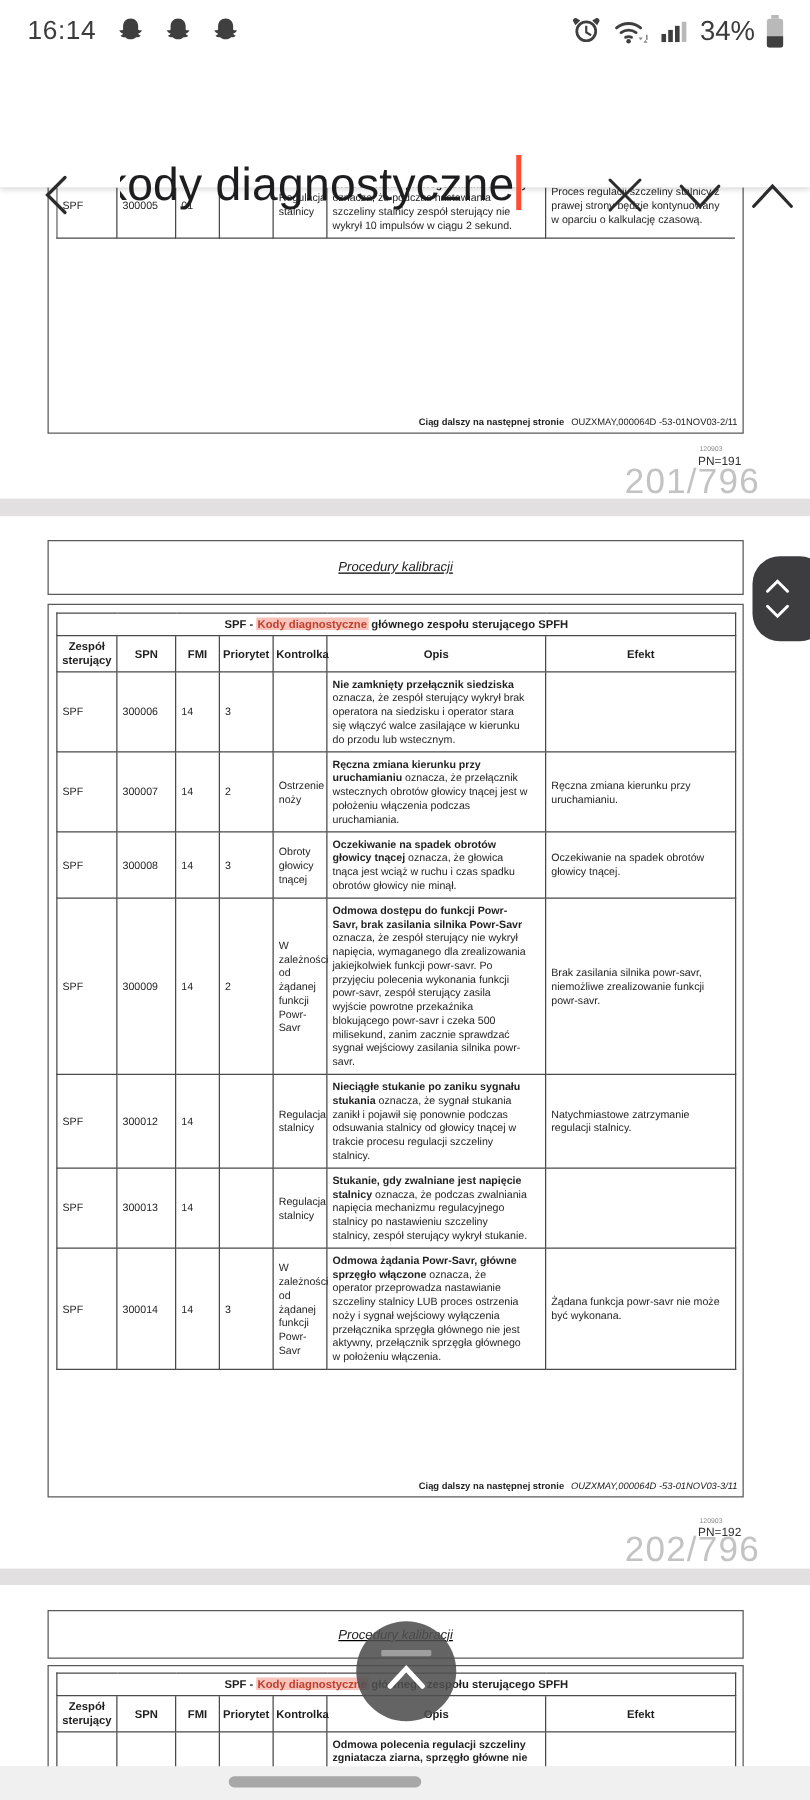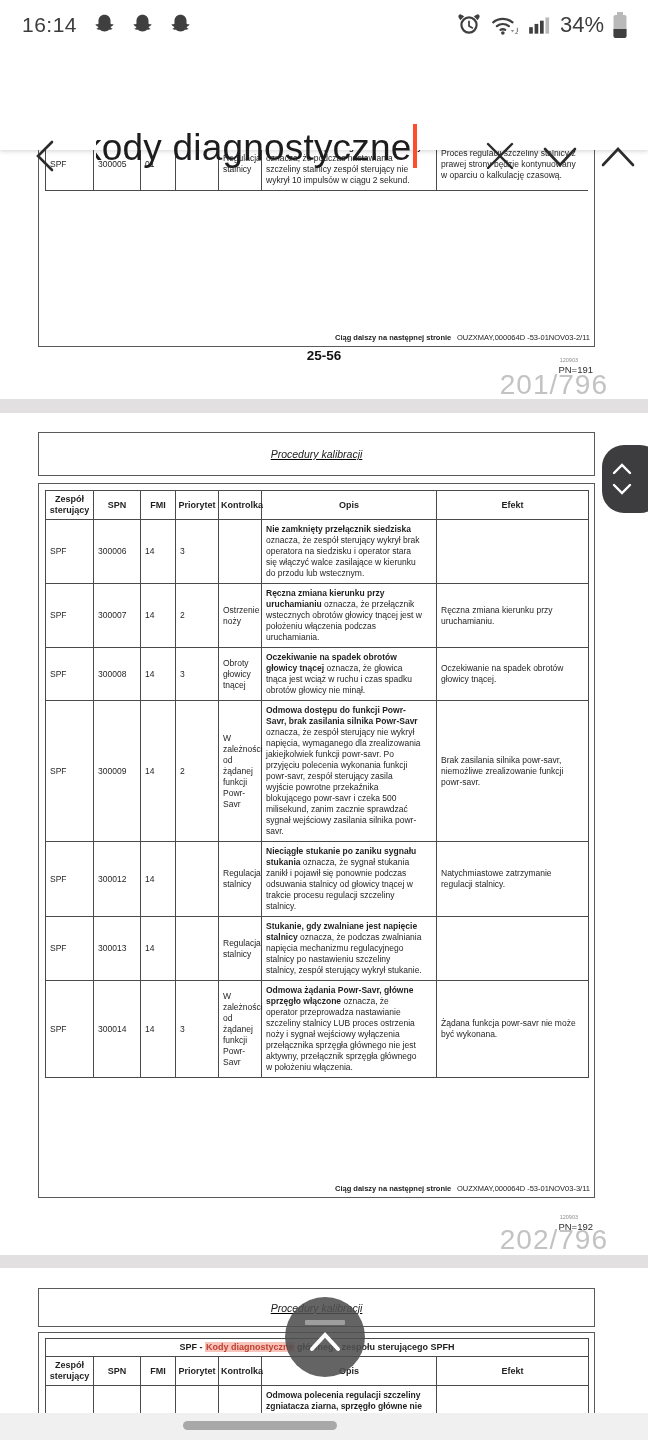--- a/index.html
+++ b/index.html
@@ -163,21 +163,20 @@
               <td></td>
               <td>Regulacja stalnicy</td>
               <td class="opis"><b class="lead">Brak stukania prawego silnika stalnicy</b> oznacza, że podczas nastawiania szczeliny stalnicy zespół sterujący nie wykrył 10 impulsów w ciągu 2 sekund.</td>
               <td class="efekt">Proces regulacji szczeliny stalnicy z prawej strony będzie kontynuowany w oparciu o kalkulację czasową.</td>
             </tr>
           </tbody>
       </table>
     </div>
     <span class="cont-note" style="left:335px;top:183px;">Ciąg dalszy na następnej stronie</span>
     <span class="ref-code" style="right:58px;top:183px;">OUZXMAY,000064D   -53-01NOV03-2/11</span>
-    <div class="pg-label" style="top:198px;">25-56</div>
     <span class="doc-num" style="right:70px;top:207px;">120903</span>
     <span class="pn" style="right:55px;top:214px;margin-left:14px;">PN=191</span>
     <span class="viewer-pg" style="top:219px;">201/796</span>
   </div>
   <div id="gap1"></div>
 
   <div class="page" id="page2">
     <div class="hdr-box" style="top:19px;">
       <span>Procedury kalibracji</span>
     </div>
@@ -187,20 +186,23 @@
           <col style="width:48px">
           <col style="width:47px">
           <col style="width:35px">
           <col style="width:43px">
           <col style="width:43px">
           <col style="width:175px">
           <col style="width:152px">
         </colgroup>
       <thead>
         <tr>
+          <td class="ttl" colspan="7"><span>SPF - </span><mark class="hl">Kody diagnostyczne</mark><span> głównego zespołu sterującego SPFH</span></td>
+        </tr>
+        <tr>
           <th>Zespół sterujący</th>
           <th>SPN</th>
           <th>FMI</th>
           <th>Priorytet</th>
           <th>Kontrolka</th>
           <th>Opis</th>
           <th>Efekt</th>
         </tr>
       </thead>
       <tbody>
@@ -263,21 +265,21 @@
             <td>300014</td>
             <td>14</td>
             <td>3</td>
             <td>W zależności od żądanej funkcji Powr-Savr</td>
             <td class="opis"><b class="lead">Odmowa żądania Powr-Savr, główne sprzęgło włączone</b> oznacza, że operator przeprowadza nastawianie szczeliny stalnicy LUB proces ostrzenia noży i sygnał wejściowy wyłączenia przełącznika sprzęgła głównego nie jest aktywny, przełącznik sprzęgła głównego w położeniu włączenia.</td>
             <td class="efekt">Żądana funkcja powr-savr nie może być wykonana.</td>
           </tr>
         </tbody>
     </table>
     <span class="cont-note" style="left:335px;top:771px;">Ciąg dalszy na następnej stronie</span>
-    <span class="ref-code" style="right:58px;top:771px;">OUZXMAY,000064D   -53-01NOV03-3/11</span>
+    <span class="ref-code" style="right:58px;top:771px;font-style:italic;">OUZXMAY,000064D   -53-01NOV03-3/11</span>
     <span class="doc-num" style="right:70px;top:801px;">120903</span>
     <span class="pn" style="right:55px;top:808px;">PN=192</span>
     <span class="viewer-pg" style="top:811px;">202/796</span>
   </div>
   <div id="gap2"></div>
 
   <div class="page" id="page3">
     <div class="hdr-box" style="top:20px;height:37px;">
       <span>Procedury kalibracji</span>
     </div>

